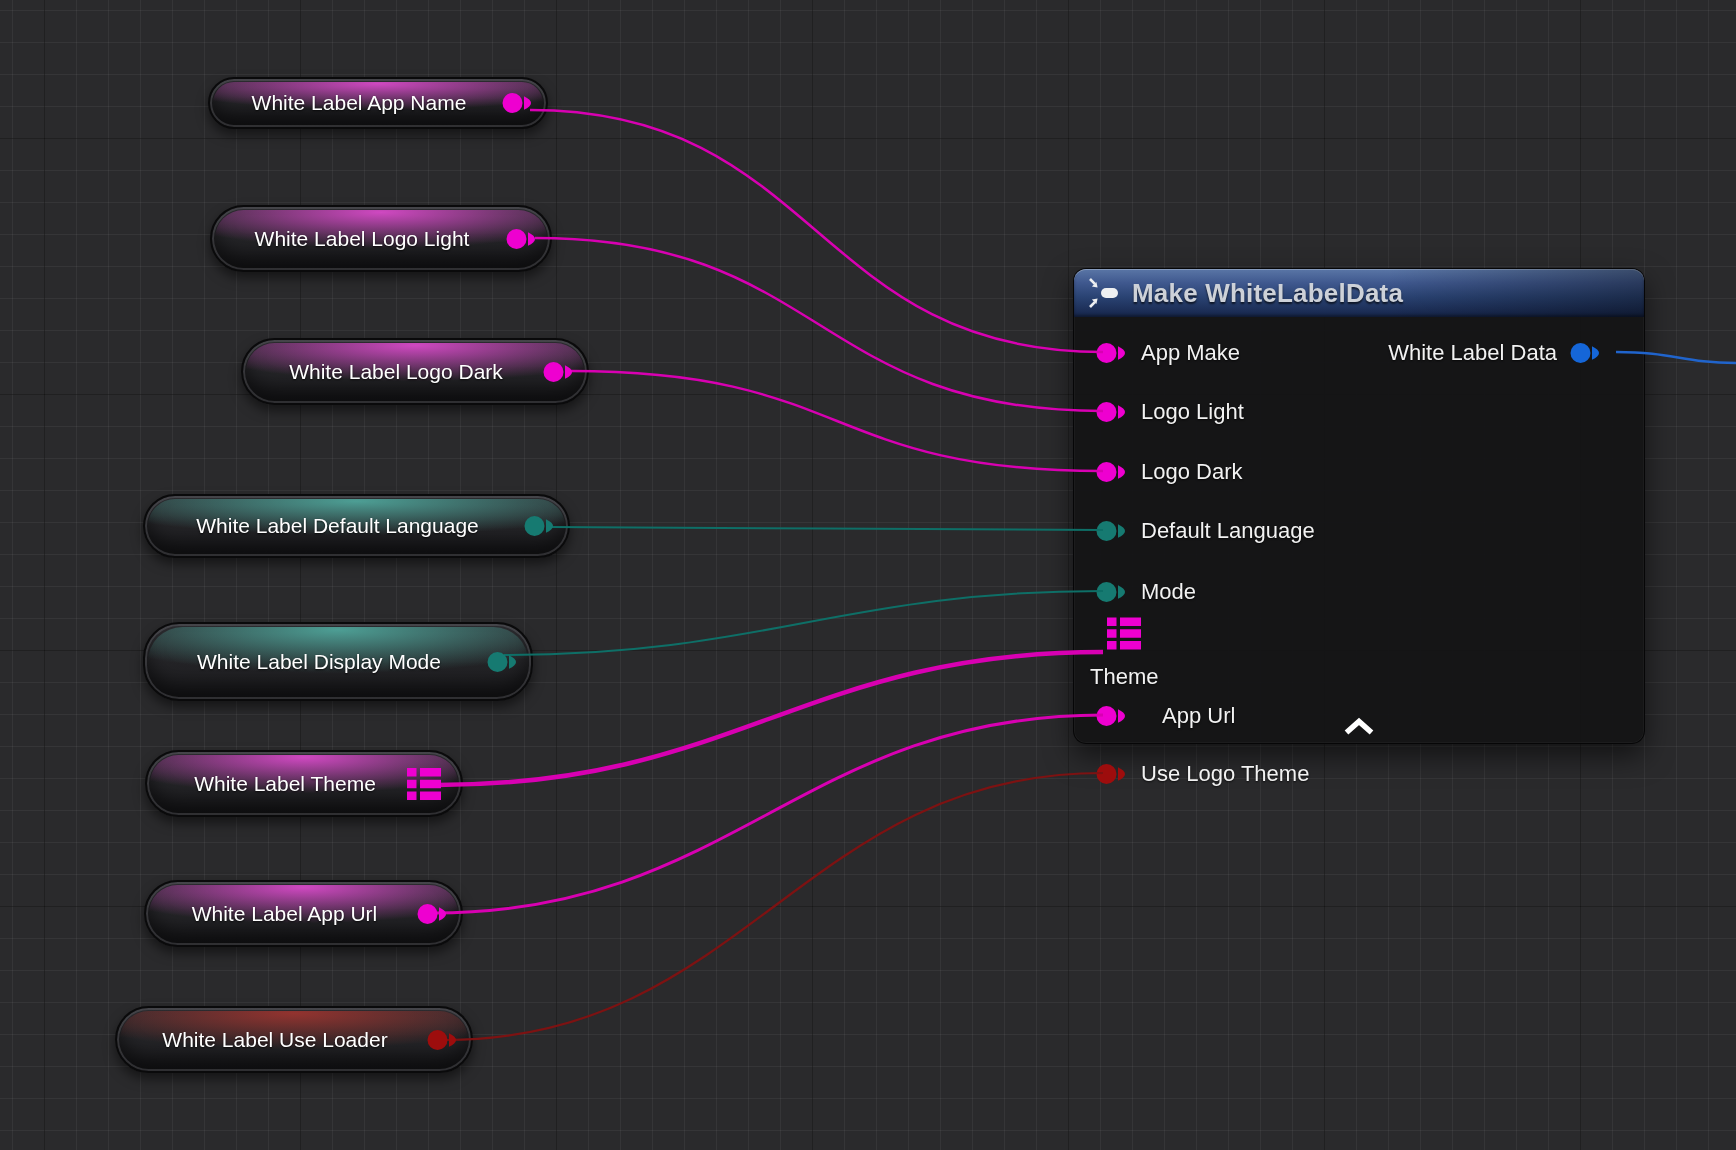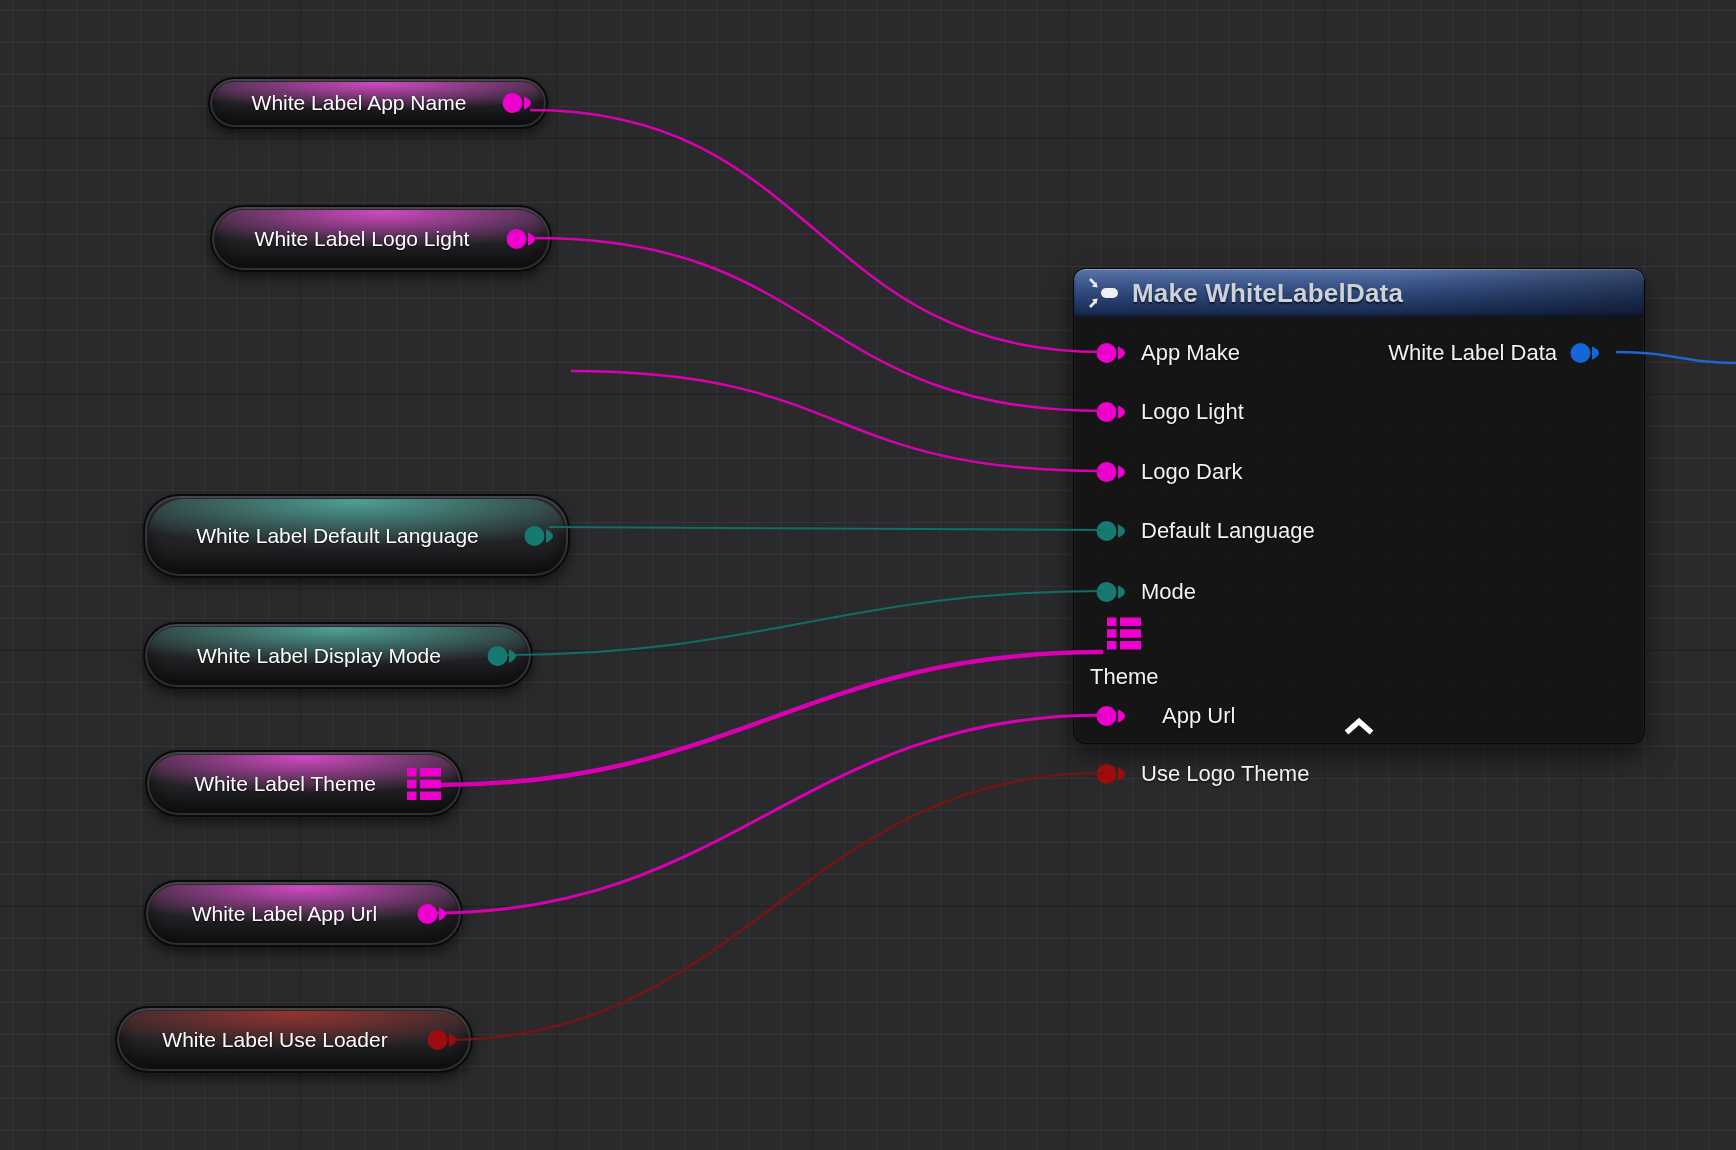--- a/index.html
+++ b/index.html
@@ -85,28 +85,35 @@
     <path d="M22 5.2 C26.5 7.4 29 9.6 29 12 C29 14.4 26.5 16.6 22 18.8 Z" fill="#ee00d0"></path>
         </svg></span>
     </div>
     <div class="pill pink" style="left: 210px; top: 205px; width: 342px; height: 67px;">
       <span class="pill-label">White Label Logo Light</span>
       <span class="pin-wrap"><svg width="32" height="24" viewBox="0 0 32 24">
     <circle cx="10.5" cy="12" r="10" fill="#ee00d0"></circle>
     <path d="M22 5.2 C26.5 7.4 29 9.6 29 12 C29 14.4 26.5 16.6 22 18.8 Z" fill="#ee00d0"></path>
         </svg></span>
     </div>
-    <div class="pill teal" style="left: 143px; top: 494px; width: 427px; height: 84px;">
+    <div class="pill pink" style="left: 241px; top: 338px; width: 348px; height: 67px;">
+      <span class="pill-label">White Label Logo Dark</span>
+      <span class="pin-wrap"><svg width="32" height="24" viewBox="0 0 32 24">
+    <circle cx="10.5" cy="12" r="10" fill="#ee00d0"></circle>
+    <path d="M22 5.2 C26.5 7.4 29 9.6 29 12 C29 14.4 26.5 16.6 22 18.8 Z" fill="#ee00d0"></path>
+        </svg></span>
+    </div>
+    <div class="pill teal" style="left: 143px; top: 494px; width: 427px; height: 64px;">
       <span class="pill-label">White Label Default Language</span>
       <span class="pin-wrap"><svg width="32" height="24" viewBox="0 0 32 24">
     <circle cx="10.5" cy="12" r="10" fill="#167a71"></circle>
     <path d="M22 5.2 C26.5 7.4 29 9.6 29 12 C29 14.4 26.5 16.6 22 18.8 Z" fill="#167a71"></path>
         </svg></span>
     </div>
-    <div class="pill teal" style="left: 143px; top: 622px; width: 390px; height: 67px;">
+    <div class="pill teal" style="left: 143px; top: 622px; width: 390px; height: 79px;">
       <span class="pill-label">White Label Display Mode</span>
       <span class="pin-wrap"><svg width="32" height="24" viewBox="0 0 32 24">
     <circle cx="10.5" cy="12" r="10" fill="#167a71"></circle>
     <path d="M22 5.2 C26.5 7.4 29 9.6 29 12 C29 14.4 26.5 16.6 22 18.8 Z" fill="#167a71"></path>
         </svg></span>
     </div>
     <div class="pill pink" style="left: 145px; top: 750px; width: 318px; height: 67px;">
       <span class="pill-label">White Label Theme</span>
       <span class="pin-wrap struct"><svg width="34" height="34" viewBox="0 0 34 34">
           <rect x="0" y="1" width="9.5" height="8.5" fill="#ee00d0"></rect>

